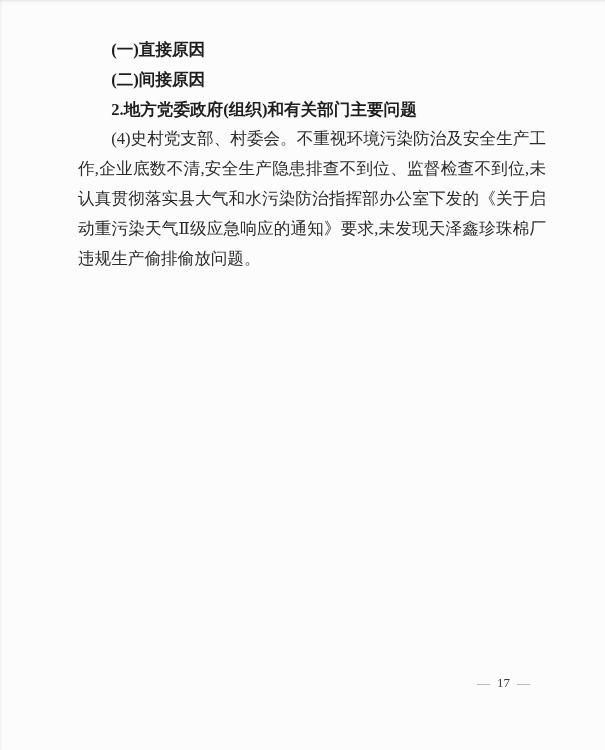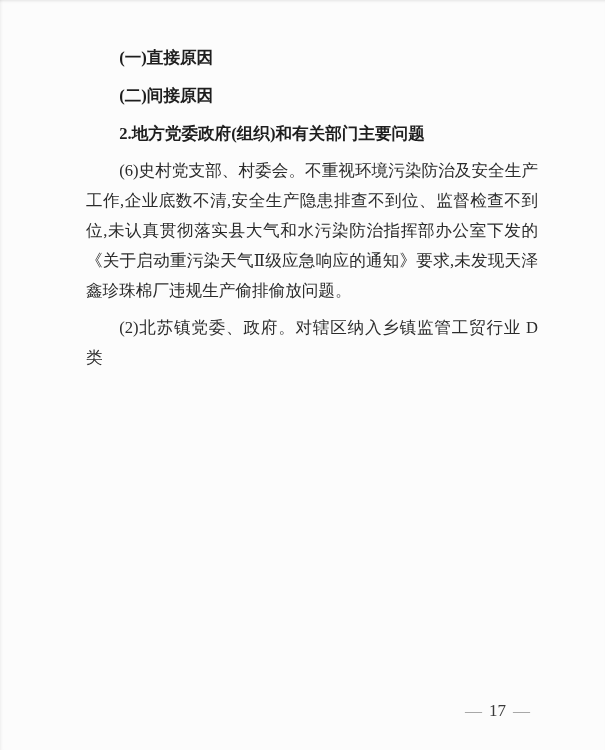--- a/index.html
+++ b/index.html
@@ -25,56 +25,55 @@
   .content {
     position: absolute;
     left: 78px;
     top: 35px;
     width: 468px;
     font-size: 16.6px;
     line-height: 29.8px;
     text-align: justify;
   }
   .blk {
-    margin: 8px;
+    margin: 0;
     padding: 0;
     text-indent: 2em;
   }
   .heading {
     font-weight: 700;
     color: #1e1e1e;
   }
   .para {
     color: #2b2b2b;
   }
   .footer {
     position: absolute;
-    top: 700px;
+    top: 672px;
     right: 75px;
-    font-size: 17px;
+    font-size: 13px;
     line-height: 22px;
     white-space: nowrap;
     text-align: right;
   }
   .footer .dash {
     color: #9a9a9a;
   }
   .footer .num {
     color: #3a3a3a;
     padding: 0 7px;
   }
 </style>
 </head>
 <body>
 
 <div class="page">
   <div class="content">
     <div class="blk heading">(一)直接原因</div>
     <div class="blk heading">(二)间接原因</div>
     <div class="blk heading">2.地方党委政府(组织)和有关部门主要问题</div>
-    <p class="blk para">(6)史村党支部、村委会。不重视环境污染防治及安全生产工作,企业底数不清,安全生产隐患排查不到位、监督检查不到位,未认真贯彻落实县大气和水污染防治指挥部办公室下发的《关于启动重污染天气Ⅱ级应急响应的通知》要求,未发现天泽鑫珍珠棉厂违规生产偷排偷放问题。</p>
-    <p class="blk para">(2)北苏镇党委、政府。对辖区纳入乡镇监管工贸行业 D 类</p>
+    <p class="blk para">(4)史村党支部、村委会。不重视环境污染防治及安全生产工作,企业底数不清,安全生产隐患排查不到位、监督检查不到位,未认真贯彻落实县大气和水污染防治指挥部办公室下发的《关于启动重污染天气Ⅱ级应急响应的通知》要求,未发现天泽鑫珍珠棉厂违规生产偷排偷放问题。</p>
   </div>
 
   <div class="footer">
     <span class="dash">—</span><span class="num">17</span><span class="dash">—</span>
   </div>
 </div>
 
 </body></html>

